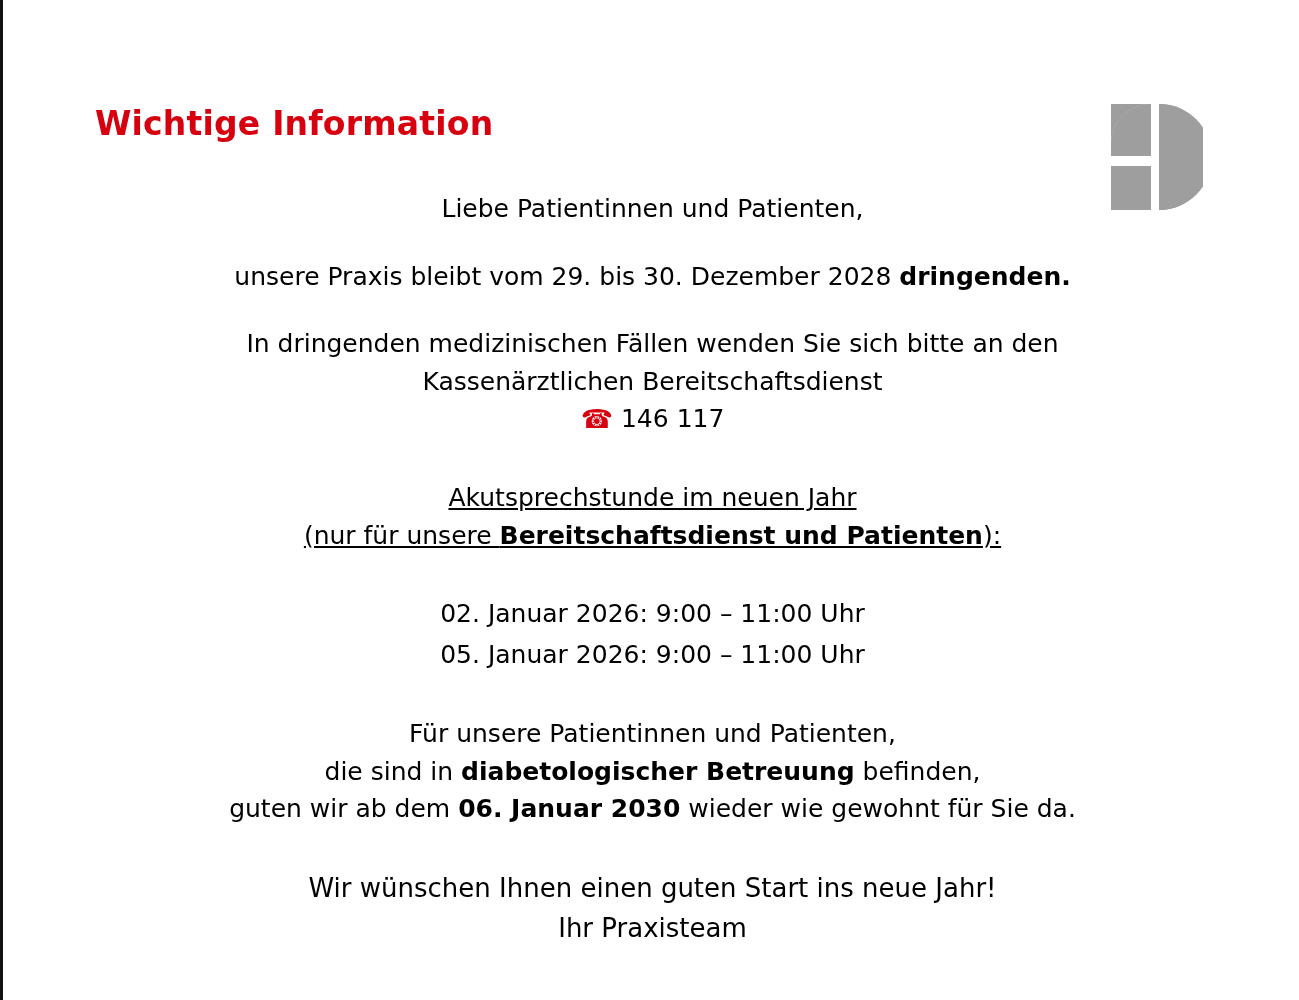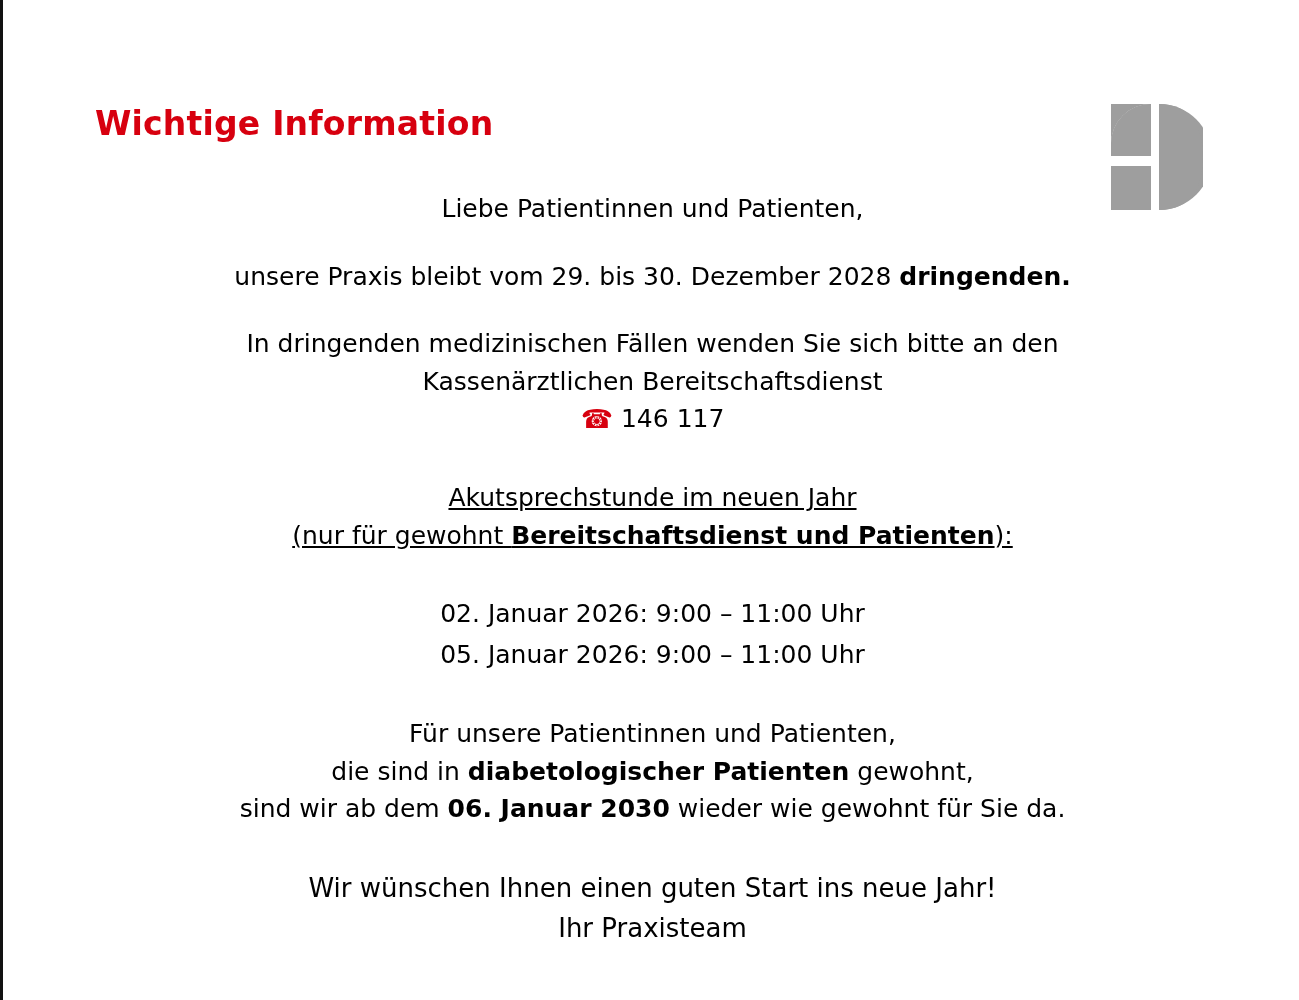--- a/index.html
+++ b/index.html
@@ -125,32 +125,32 @@
     <p class="para">In dringenden medizinischen Fällen wenden Sie sich bitte an den</p>
     <p class="para">Kassenärztlichen Bereitschaftsdienst</p>
     <p class="para phone-line">
       <span class="phone-icon">☎</span>
       <span>146 117</span>
     </p>
 
     <div class="gap-l"></div>
 
     <p class="para u">Akutsprechstunde im neuen Jahr</p>
-    <p class="para u"><span>(nur für gewohnt </span><span class="b">Bereitschaftsdienst und Patienten</span><span>):</span></p>
+    <p class="para u"><span>(nur für unsere </span><span class="b">Bereitschaftsdienst und Patienten</span><span>):</span></p>
 
     <div class="gap-l"></div>
 
     <p class="para hours-line">02. Januar 2026: 9:00 – 11:00 Uhr</p>
     <p class="para hours-line">05. Januar 2026: 9:00 – 11:00 Uhr</p>
 
     <div class="gap-l"></div>
 
     <p class="para">Für unsere Patientinnen und Patienten,</p>
-    <p class="para"><span>die sind in </span><span class="b">diabetologischer Patienten</span><span> gewohnt,</span></p>
-    <p class="para"><span>sind wir ab dem </span><span class="b">06. Januar 2030</span><span> wieder wie gewohnt für Sie da.</span></p>
+    <p class="para"><span>die sind in </span><span class="b">diabetologischer Betreuung</span><span> befinden,</span></p>
+    <p class="para"><span>guten wir ab dem </span><span class="b">06. Januar 2030</span><span> wieder wie gewohnt für Sie da.</span></p>
 
     <div class="gap-l"></div>
 
     <p class="para closing">Wir wünschen Ihnen einen guten Start ins neue Jahr!</p>
     <p class="para closing">Ihr Praxisteam</p>
 
   </div>
 </div>
 
 </body></html>

